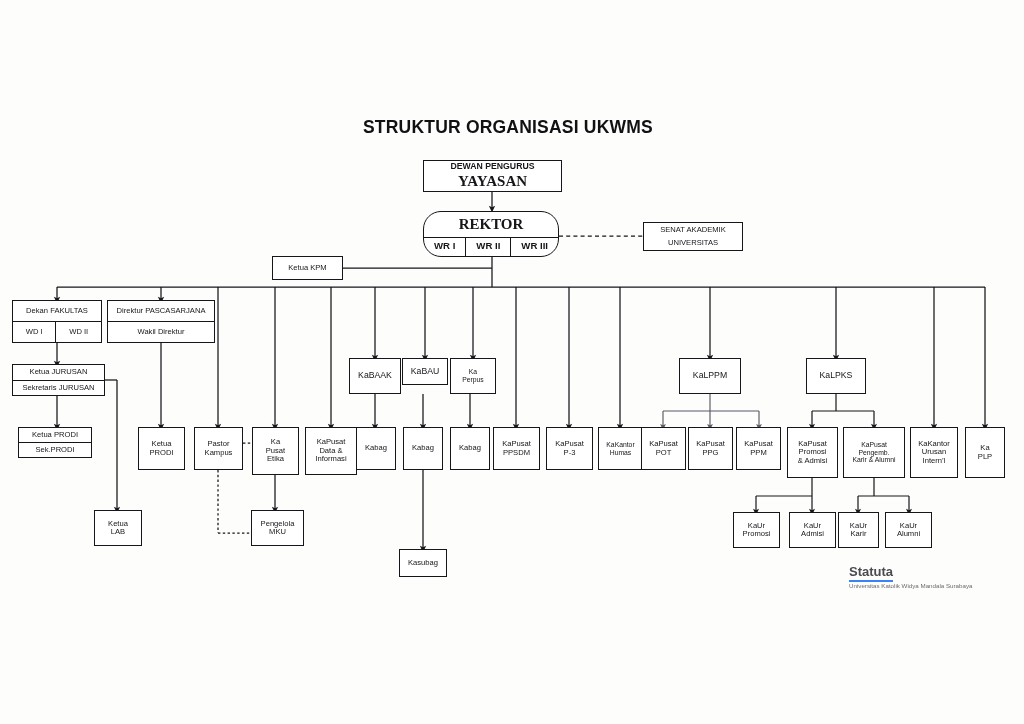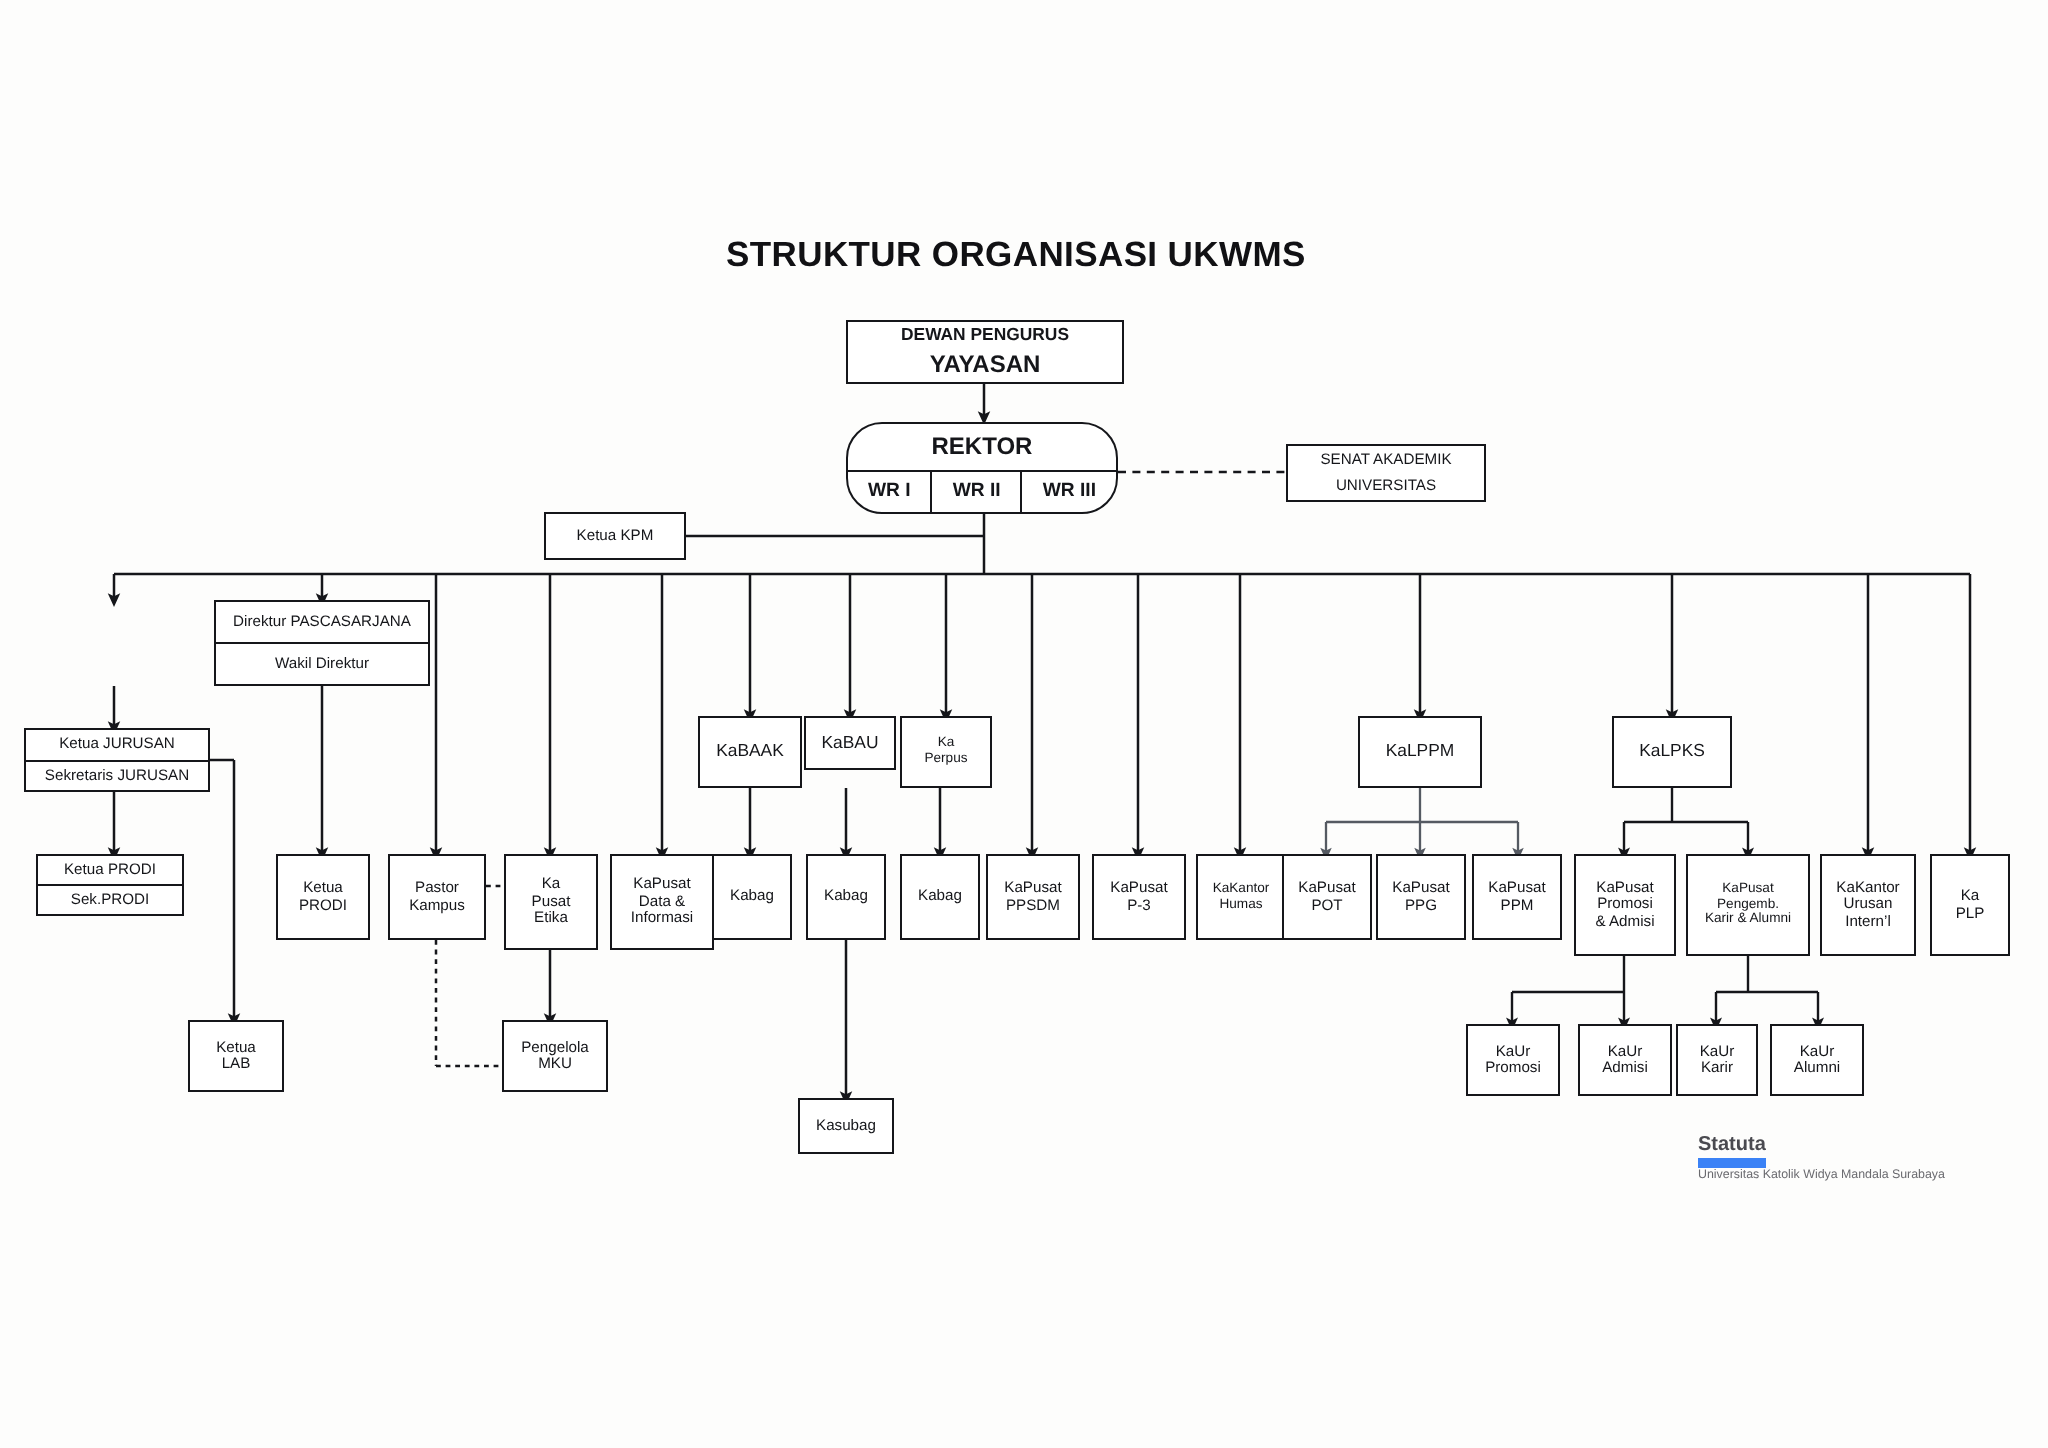--- a/index.html
+++ b/index.html
@@ -72,35 +72,35 @@
     z-index: 4;
   }
   .footer-note {
     position: absolute;
     z-index: 4;
     color: #4a4a50;
     text-align: left;
   }
   .footer-note .fn-title {
     font-weight: bold;
-    font-size: 10px;
-    border-bottom: 5px solid #3b82f6;
+    font-size: 13px;
+    border-bottom: 2px solid #3b82f6;
     display: inline-block;
     padding-bottom: 0.5px;
     line-height: 1.1;
     text-align: center;
   }
   .footer-note .fn-sub {
     font-size: 6.2px;
     line-height: 1.25;
     display: block;
     margin-top: 0.5px;
     opacity: 0.82;
   }
-  .fs-11 { font-size: 12px; }
+  .fs-11 { font-size: 15px; font-family: Liberation Serif, serif; }
   .fs-10 { font-size: 9.6px; }
   .fs-9  { font-size: 8.7px; }
   .fs-8  { font-size: 7.6px; }
   .fs-7  { font-size: 6.8px; }
   .b { font-weight: bold; }
 </style>
 </head>
 <body>
 
 <div id="canvas">
@@ -223,20 +223,27 @@
 
   <div class="node" style="left:643px; top:222px; width:100px; height:29px;">
     <div class="cell fs-8">SENAT AKADEMIK</div>
     <div class="cell fs-8">UNIVERSITAS</div>
   </div>
 
   <div class="node" style="left:272px; top:256px; width:71px; height:24px;">
     <div class="cell fs-8">Ketua KPM</div>
   </div>
 
+  <div class="node" style="left:12px; top:300px; width:90px; height:43px;">
+    <div class="cell fs-8">Dekan FAKULTAS</div>
+    <div class="row">
+      <div class="cell fs-8">WD I</div>
+      <div class="cell fs-8">WD II</div>
+    </div>
+  </div>
 
   <div class="node" style="left:107px; top:300px; width:108px; height:43px;">
     <div class="cell fs-8">Direktur PASCASARJANA</div>
     <div class="cell fs-8 divider-top">Wakil Direktur</div>
   </div>
 
   <div class="node" style="left:12px; top:364px; width:93px; height:32px;">
     <div class="cell fs-8">Ketua JURUSAN</div>
     <div class="cell fs-8 divider-top">Sekretaris JURUSAN</div>
   </div>

